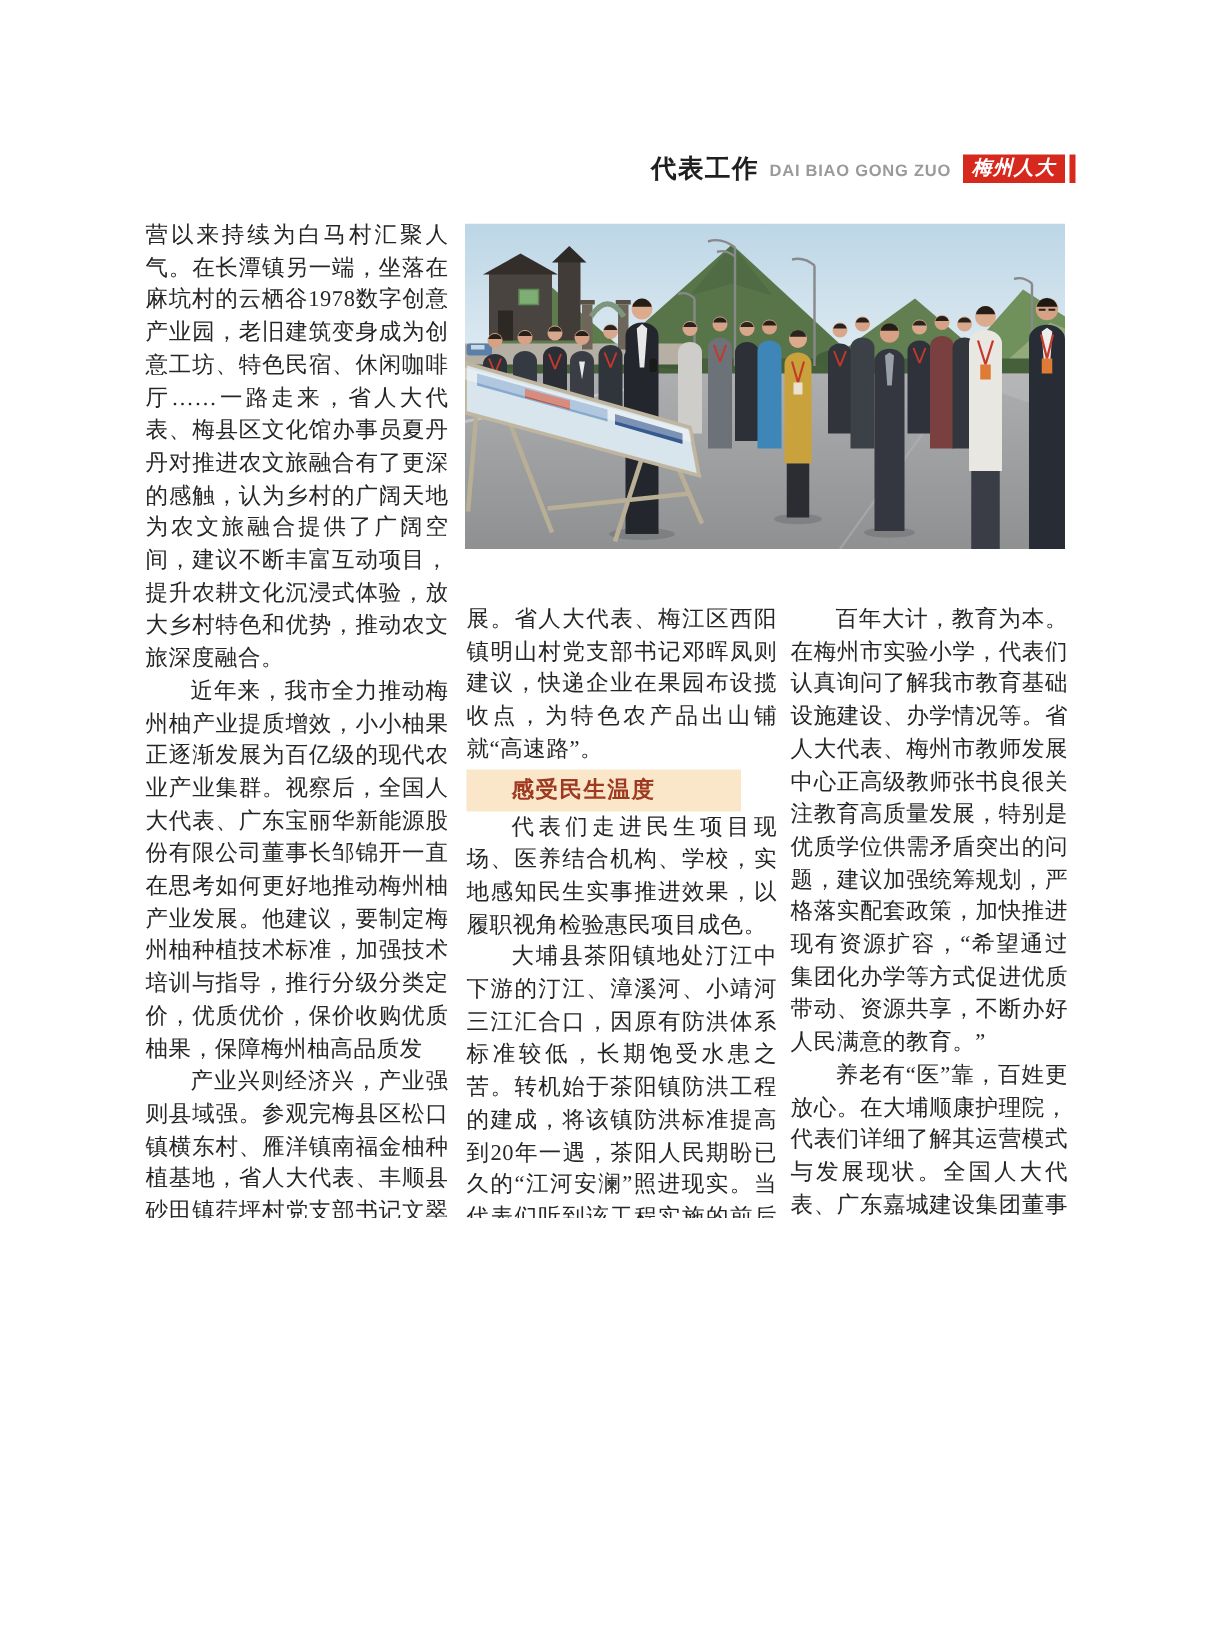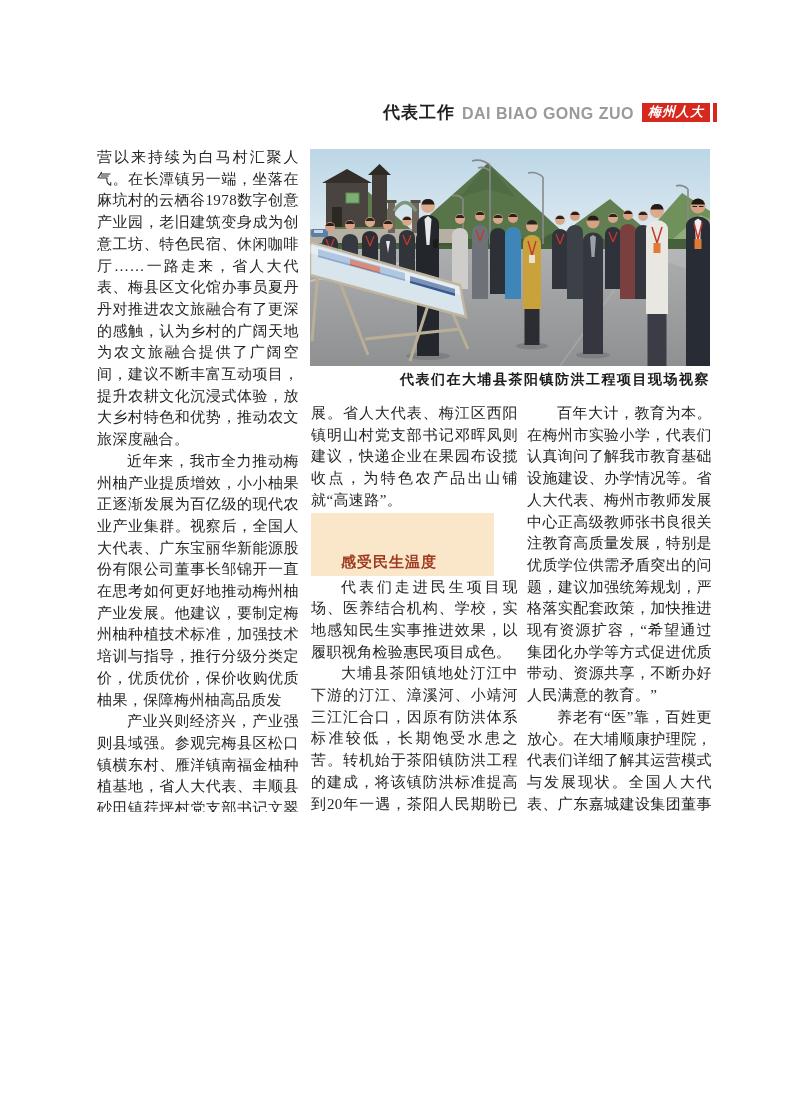--- a/index.html
+++ b/index.html
@@ -12,21 +12,21 @@
   .hdr {
     position:absolute; top:101px; left:0; right:88px;
     display:flex; justify-content:flex-end; align-items:center;
   }
   .hdr-cn {
     font-family:"Liberation Sans", sans-serif; font-weight:bold;
     font-size:17px; color:#1f1f1f; letter-spacing:1px;
   }
   .hdr-py {
     font-family:"Liberation Sans", sans-serif; font-weight:bold;
-    font-size:16px; color:#9a9a9a; letter-spacing:.5px; margin:3px 8px 0 7px;
+    font-size:11px; color:#9a9a9a; letter-spacing:.5px; margin:3px 8px 0 7px;
   }
   .hdr-badge {
     background:#d7281e; color:#ffffff; font-size:13px; font-weight:bold;
     font-style:italic; padding:2px 6px 3px 6px; letter-spacing:1px;
     font-family:"Liberation Serif", serif; line-height:14px;
   }
   .hdr-bar { width:4px; height:19px; background:#d7281e; margin-left:3px; }
 
   
   .photo-wrap { position:absolute; left:310px; top:149px; width:400px; height:217px; }
@@ -46,21 +46,21 @@
   .col2 { left:311px; top:403px; width:207px; }
   .col3 { left:527px; top:403px; width:185px; }
   .col p { margin:0; }
   .ind { text-indent:2em; }
 
   .hl-box {
     background:#fae7c9; width:183px; margin:1px 0 1px 0; padding:3px 0;
     font-family:"Liberation Sans", sans-serif; font-weight:bold;
     font-size:15px; line-height:22px; color:#9e3a21; letter-spacing:1px;
   }
-  .hl-box div { text-indent:2em;margin-top:35px; }
+  .hl-box div { text-indent:2em; }
 
   .byline {
     text-align:right; font-family:"Liberation Sans", sans-serif;
     font-weight:bold; font-size:15px; padding-right:6px; color:#1f1f1f;
   }
 
   .page-num {
     position:absolute; left:722px; top:1012px;
     font-family:"Liberation Sans", sans-serif; font-size:20px; color:#362f2f;
   }
@@ -239,21 +239,20 @@
         <path d="M28,128 L58,206 M120,150 L100,212 M140,158 L158,200 M55,190 L150,180 M8,122 L2,192" stroke="#b9af97" stroke-width="3" fill="none"></path>
         <path d="M0,93 L150,136 L156,168 L0,126 Z" fill="#d9e5ec" stroke="#c0b6a0" stroke-width="2.5"></path>
         <path d="M8,100 L95,124 L95,132 L8,108 Z" fill="#6a94c4" opacity=".75"></path>
         <path d="M40,110 L70,118 L70,124 L40,116 Z" fill="#c0503c"></path>
         <path d="M100,127 L145,140 L145,147 L100,134 Z" fill="#36598f"></path>
         <path d="M0,96 L150,138 L151,146 L0,104 Z" fill="#ffffff" opacity=".35"></path>
       </g>
     </svg>
   </div>
 
-  <div class="photo-caption">代表们在大埔县茶阳镇防洪工程项目现场视察</div>
 
   <div class="col col1">
     <p>营以来持续为白马村汇聚人气。在长潭镇另一端，坐落在麻坑村的云栖谷1978数字创意产业园，老旧建筑变身成为创意工坊、特色民宿、休闲咖啡厅……一路走来，省人大代表、梅县区文化馆办事员夏丹丹对推进农文旅融合有了更深的感触，认为乡村的广阔天地为农文旅融合提供了广阔空间，建议不断丰富互动项目，提升农耕文化沉浸式体验，放大乡村特色和优势，推动农文旅深度融合。</p>
     <p class="ind">近年来，我市全力推动梅州柚产业提质增效，小小柚果正逐渐发展为百亿级的现代农业产业集群。视察后，全国人大代表、广东宝丽华新能源股份有限公司董事长邹锦开一直在思考如何更好地推动梅州柚产业发展。他建议，要制定梅州柚种植技术标准，加强技术培训与指导，推行分级分类定价，优质优价，保价收购优质柚果，保障梅州柚高品质发</p>
     <p class="ind">产业兴则经济兴，产业强则县域强。参观完梅县区松口镇横东村、雁洋镇南福金柚种植基地，省人大代表、丰顺县砂田镇荇坪村党支部书记文翠莲感触颇深：“乡村留住人的关键是家门口有产业，有产业才能留得住人。”她建议立足本地资源禀赋和区位条件，打造具有乡村特色的差异化、高质量农产品，促进农民增收。与此同时，要积极招引企业，让更多的农民在家门口实现就业增收。</p>
   </div>
 
   <div class="col col2">
     <p>展。省人大代表、梅江区西阳镇明山村党支部书记邓晖凤则建议，快递企业在果园布设揽收点，为特色农产品出山铺就“高速路”。</p>
     <div class="hl-box">

